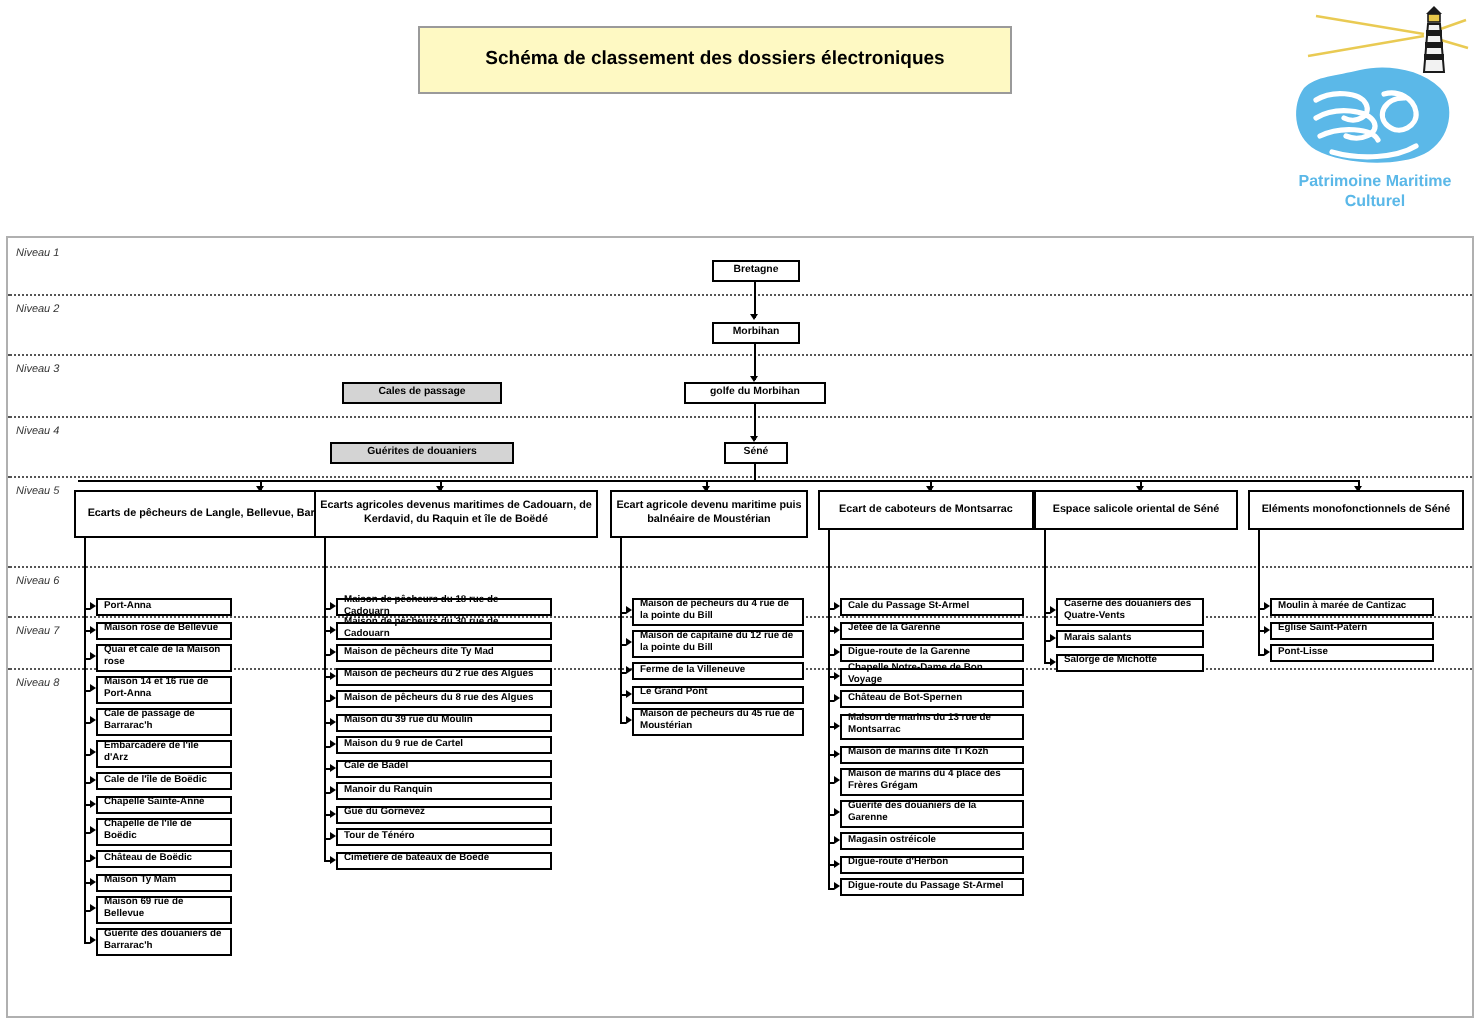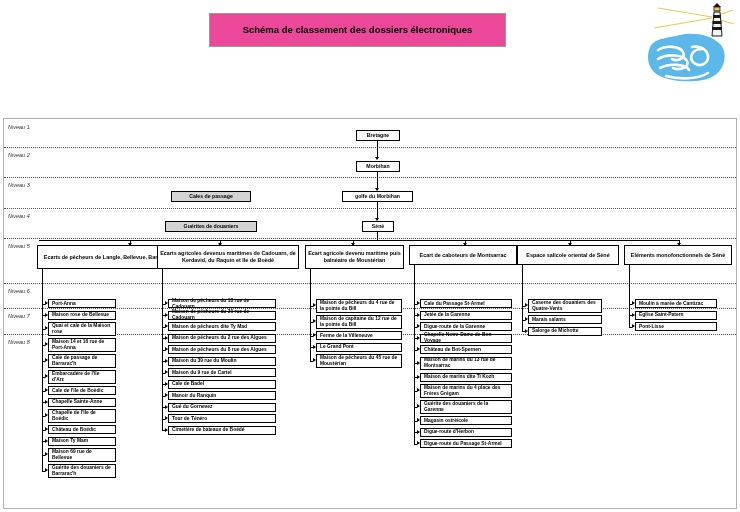--- a/index.html
+++ b/index.html
@@ -8,21 +8,21 @@
     width:740px; height:512px;
     background:#ffffff;
     font-family:"Liberation Sans", sans-serif;
     position:relative;
     overflow:hidden;
   }
 
   
   #title-box{
     position:absolute; left:209px; top:13px; width:297px; height:34px;
-    border:1px solid #9a9a9a; background:#ec4899;
+    border:1px solid #9a9a9a; background:#fef9c3;
     display:flex; align-items:center; justify-content:center;
     text-align:left;
   }
   #title-box .t{
     font-size:9.5px; font-weight:bold; color:#000; line-height:12px;
   }
 
   
   #logo{
     position:absolute; left:636px; top:2px; width:103px; height:106px;
@@ -110,20 +110,24 @@
 
     <g>
       <polygon points="78,10 84,10 86,34 76,34" fill="#f2f2f2" stroke="#1a1a1a" stroke-width="1"></polygon>
       <rect x="77" y="13" width="8" height="3" fill="#1a1a1a"></rect>
       <rect x="76.5" y="19" width="9" height="3" fill="#1a1a1a"></rect>
       <rect x="76" y="25" width="10" height="3" fill="#1a1a1a"></rect>
       <rect x="78" y="5" width="6" height="4" fill="#e8c84a" stroke="#1a1a1a" stroke-width="0.8"></rect>
       <polygon points="77,5 85,5 81,1" fill="#1a1a1a"></polygon>
     </g>
   </svg>
+  <div class="logotext">
+    <span>Patrimoine Maritime</span><br>
+    <span>Culturel</span>
+  </div>
 </div>
 
 <div id="chart">
 
   <div class="lvl-sep" style="top:28px"></div>
   <div class="lvl-sep" style="top:58px"></div>
   <div class="lvl-sep" style="top:89px"></div>
   <div class="lvl-sep" style="top:119px"></div>
   <div class="lvl-sep" style="top:164px"></div>
   <div class="lvl-sep" style="top:189px"></div>

